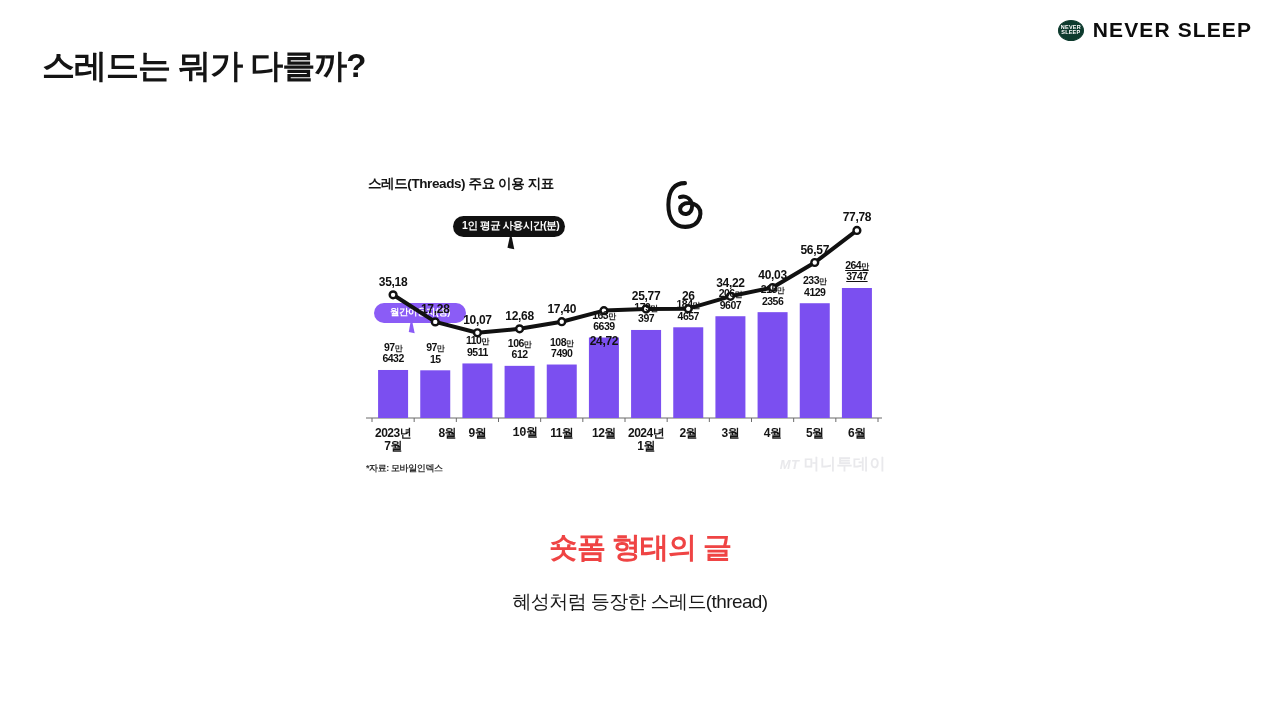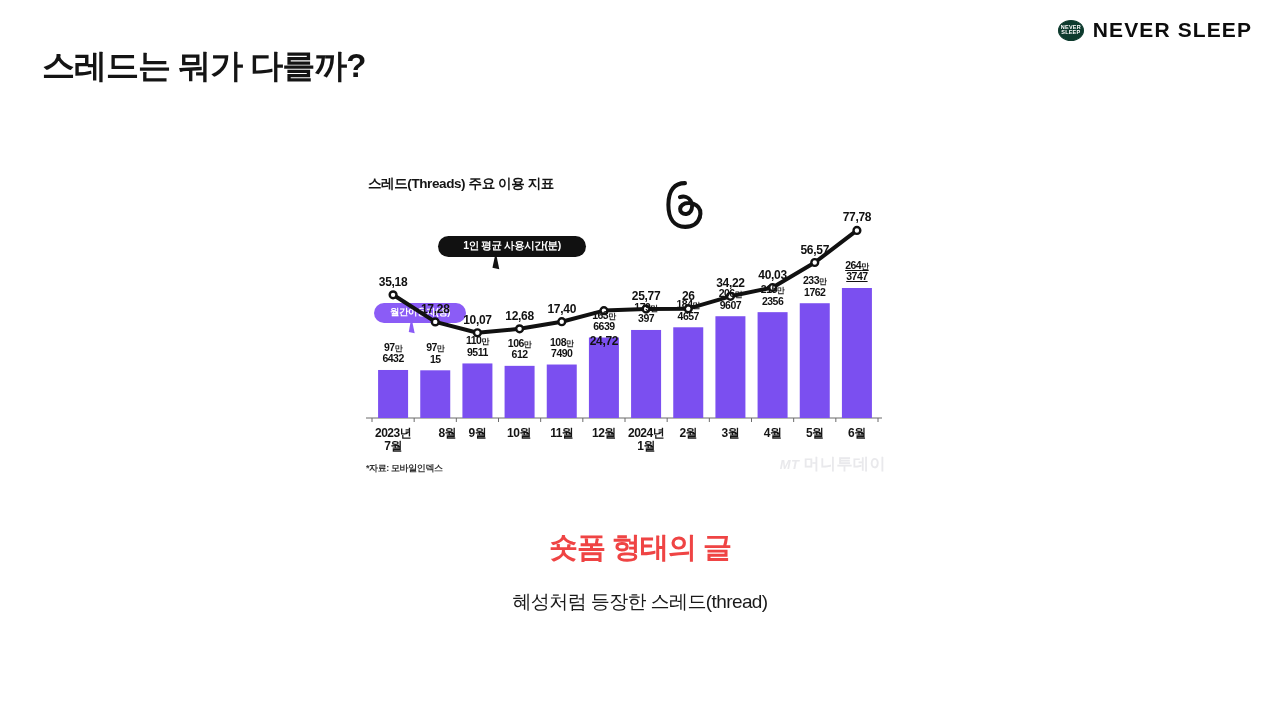--- a/index.html
+++ b/index.html
@@ -87,24 +87,23 @@
     position: absolute;
     left: 297px;
     top: 14px;
     width: 56px;
     height: 56px;
   }
 
   
   .callout-time {
     position: absolute;
-    left: 78px;
+    left: 93px;
     top: 53px;
-    width: 148px;
-    margin-top: 20px;
+    width: 112px;
   }
   .callout-time .bubble {
     background: #111111;
     color: #ffffff;
     font-size: 10.5px;
     font-weight: 700;
     letter-spacing: -0.4px;
     border-radius: 11px;
     padding: 3px 9px 4px;
     text-align: center;
@@ -373,39 +372,39 @@
       <div class="bar-label" style="left: 370.417px; top: 125.232px;">
         <div>206<span class="unit">만</span></div>
         <div>9607</div>
       </div>
       <div class="bar-label" style="left: 412.583px; top: 121.163px;">
         <div>215<span class="unit">만</span></div>
         <div>2356</div>
       </div>
       <div class="bar-label" style="left: 454.75px; top: 112.225px;">
         <div>233<span class="unit">만</span></div>
-        <div>1762</div>
+        <div>4129</div>
       </div>
       <div class="bar-label" style="left: 496.917px; top: 97px; text-decoration: underline;">
         <div>264<span class="unit">만</span></div>
         <div>3747</div>
       </div>
     </div>
   <div id="x-labels">
       <div class="x-label" style="left: 33.0833px; top: 264px;">
         <div>2023년</div>
         <div>7월</div>
       </div>
       <div class="x-label" style="left: 75.25px; top: 264px; padding-left: 24px;">
         <div>8월</div>
       </div>
       <div class="x-label" style="left: 117.417px; top: 264px;">
         <div>9월</div>
       </div>
-      <div class="x-label" style="left: 159px; top: 264px;">
+      <div class="x-label" style="left: 165px; top: 264px; font-family: Liberation Mono, monospace;">
         <div>10월</div>
       </div>
       <div class="x-label" style="left: 201.75px; top: 264px;">
         <div>11월</div>
       </div>
       <div class="x-label" style="left: 243.917px; top: 264px;">
         <div>12월</div>
       </div>
       <div class="x-label" style="left: 286.083px; top: 264px;">
         <div>2024년</div>

